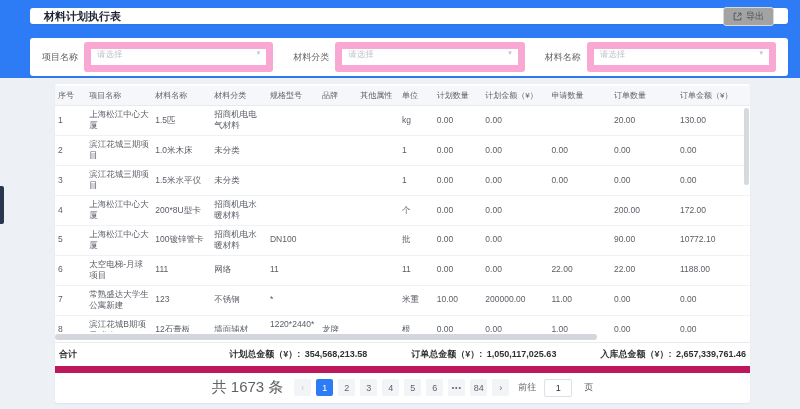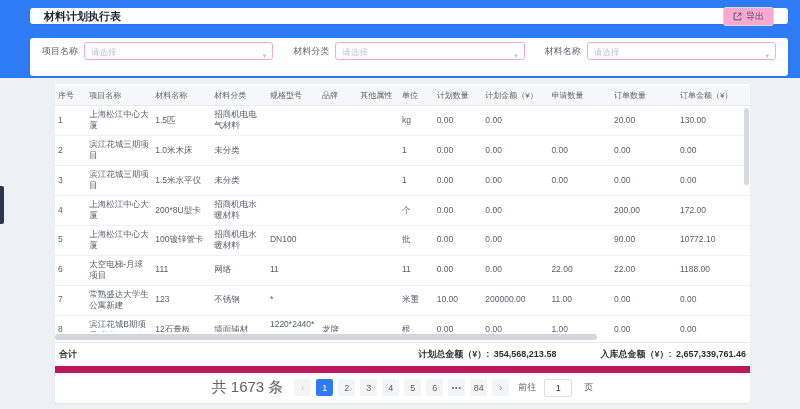--- a/index.html
+++ b/index.html
@@ -5,30 +5,30 @@
   html,body{margin:0;padding:0;width:800px;height:409px;overflow:hidden;
     font-family:"Liberation Sans","DejaVu Sans",sans-serif;background:#edf0f4;position:relative;}
   .blue-band{position:absolute;top:0;left:0;width:800px;height:78px;background:#2e7bf6;}
   .side-sliver{position:absolute;left:0;top:186px;width:4px;height:38px;background:#2a3550;border-radius:0 2px 2px 0;}
 
   .card{background:#fff;border-radius:3px;box-shadow:0 1px 2px rgba(0,0,0,.06);position:absolute;box-sizing:border-box;}
 
   
   .title-card{top:8px;left:30px;right:12px;height:16px;display:flex;align-items:center;padding:0 14px;}
   .page-title{font-size:11px;font-weight:bold;color:#1f2633;}
-  .export-btn{margin-left:auto;display:inline-flex;align-items:center;gap:4px;background:#f9a8d4;
+  .export-btn{margin-left:auto;display:inline-flex;align-items:center;gap:4px;background:#a3a3a3;
     border:1px solid #d9d9d9;border-radius:3px;padding:2px 9px;font-size:9px;color:#4a5057;cursor:pointer;}
 
   
   .filter-card{top:38px;left:30px;right:12px;height:38px;padding:4px 12px;overflow:hidden;}
   .filter-row{display:flex;gap:20px;}
   .filter-group{display:flex;align-items:center;gap:6px;flex:1;min-width:0;}
   .filter-label{font-size:9px;color:#606266;white-space:nowrap;}
-  .select{flex:1;height:16px;border:1px solid #f9a8d4;border-radius:3px;background:#fff;
-    display:flex;align-items:flex-end;padding:0 6px;min-width:0;cursor:pointer;}
+  .select{flex:1;height:16px;border:7px solid #f9a8d4;border-radius:3px;background:#fff;
+    display:flex;align-items:flex-start;padding:0 6px;min-width:0;cursor:pointer;}
   .select .ph{font-size:8.5px;color:#c0c4cc;white-space:nowrap;overflow:hidden;}
   .select .chev{margin-left:auto;font-size:7px;color:#c0c4cc;line-height:1;}
   .filter-actions{margin-top:22px;margin-left:44px;display:flex;}
   .search-btn{background:#2e7bf6;border:none;border-radius:3px;color:#fff;font-size:9px;
     padding:3px 16px;cursor:pointer;}
   .clear-btn{background:none;border:none;color:#2e7bf6;font-size:11px;padding:0;cursor:pointer;}
 
   
   .main-card{top:84px;left:55px;right:50px;bottom:6px;padding:2px 0 0;display:flex;flex-direction:column;}
   .table-wrap{flex:1 1 auto;overflow:hidden;}
@@ -282,20 +282,24 @@
   </div>
 
   <div class="summary">
     <span class="sum-label">合计</span>
     <div class="summary-items">
       <span class="summary-item">
         <span class="sum-key">计划总金额（¥）:</span>
         <span class="sum-val">354,568,213.58</span>
       </span>
       <span class="summary-item">
+        <span class="sum-key">订单总金额（¥）:</span>
+        <span class="sum-val">1,050,117,025.63</span>
+      </span>
+      <span class="summary-item">
         <span class="sum-key">入库总金额（¥）:</span>
         <span class="sum-val">2,657,339,761.46</span>
       </span>
     </div>
   </div>
 
   <div class="pagination">
     <span class="pg-total">共 1673 条</span>
     <button class="pg-btn pg-prev">‹</button>
     <span id="pg-pages" style="display:contents"><button class="pg-btn active">1</button><button class="pg-btn">2</button><button class="pg-btn">3</button><button class="pg-btn">4</button><button class="pg-btn">5</button><button class="pg-btn">6</button><button class="pg-btn ell">•••</button><button class="pg-btn">84</button></span>

